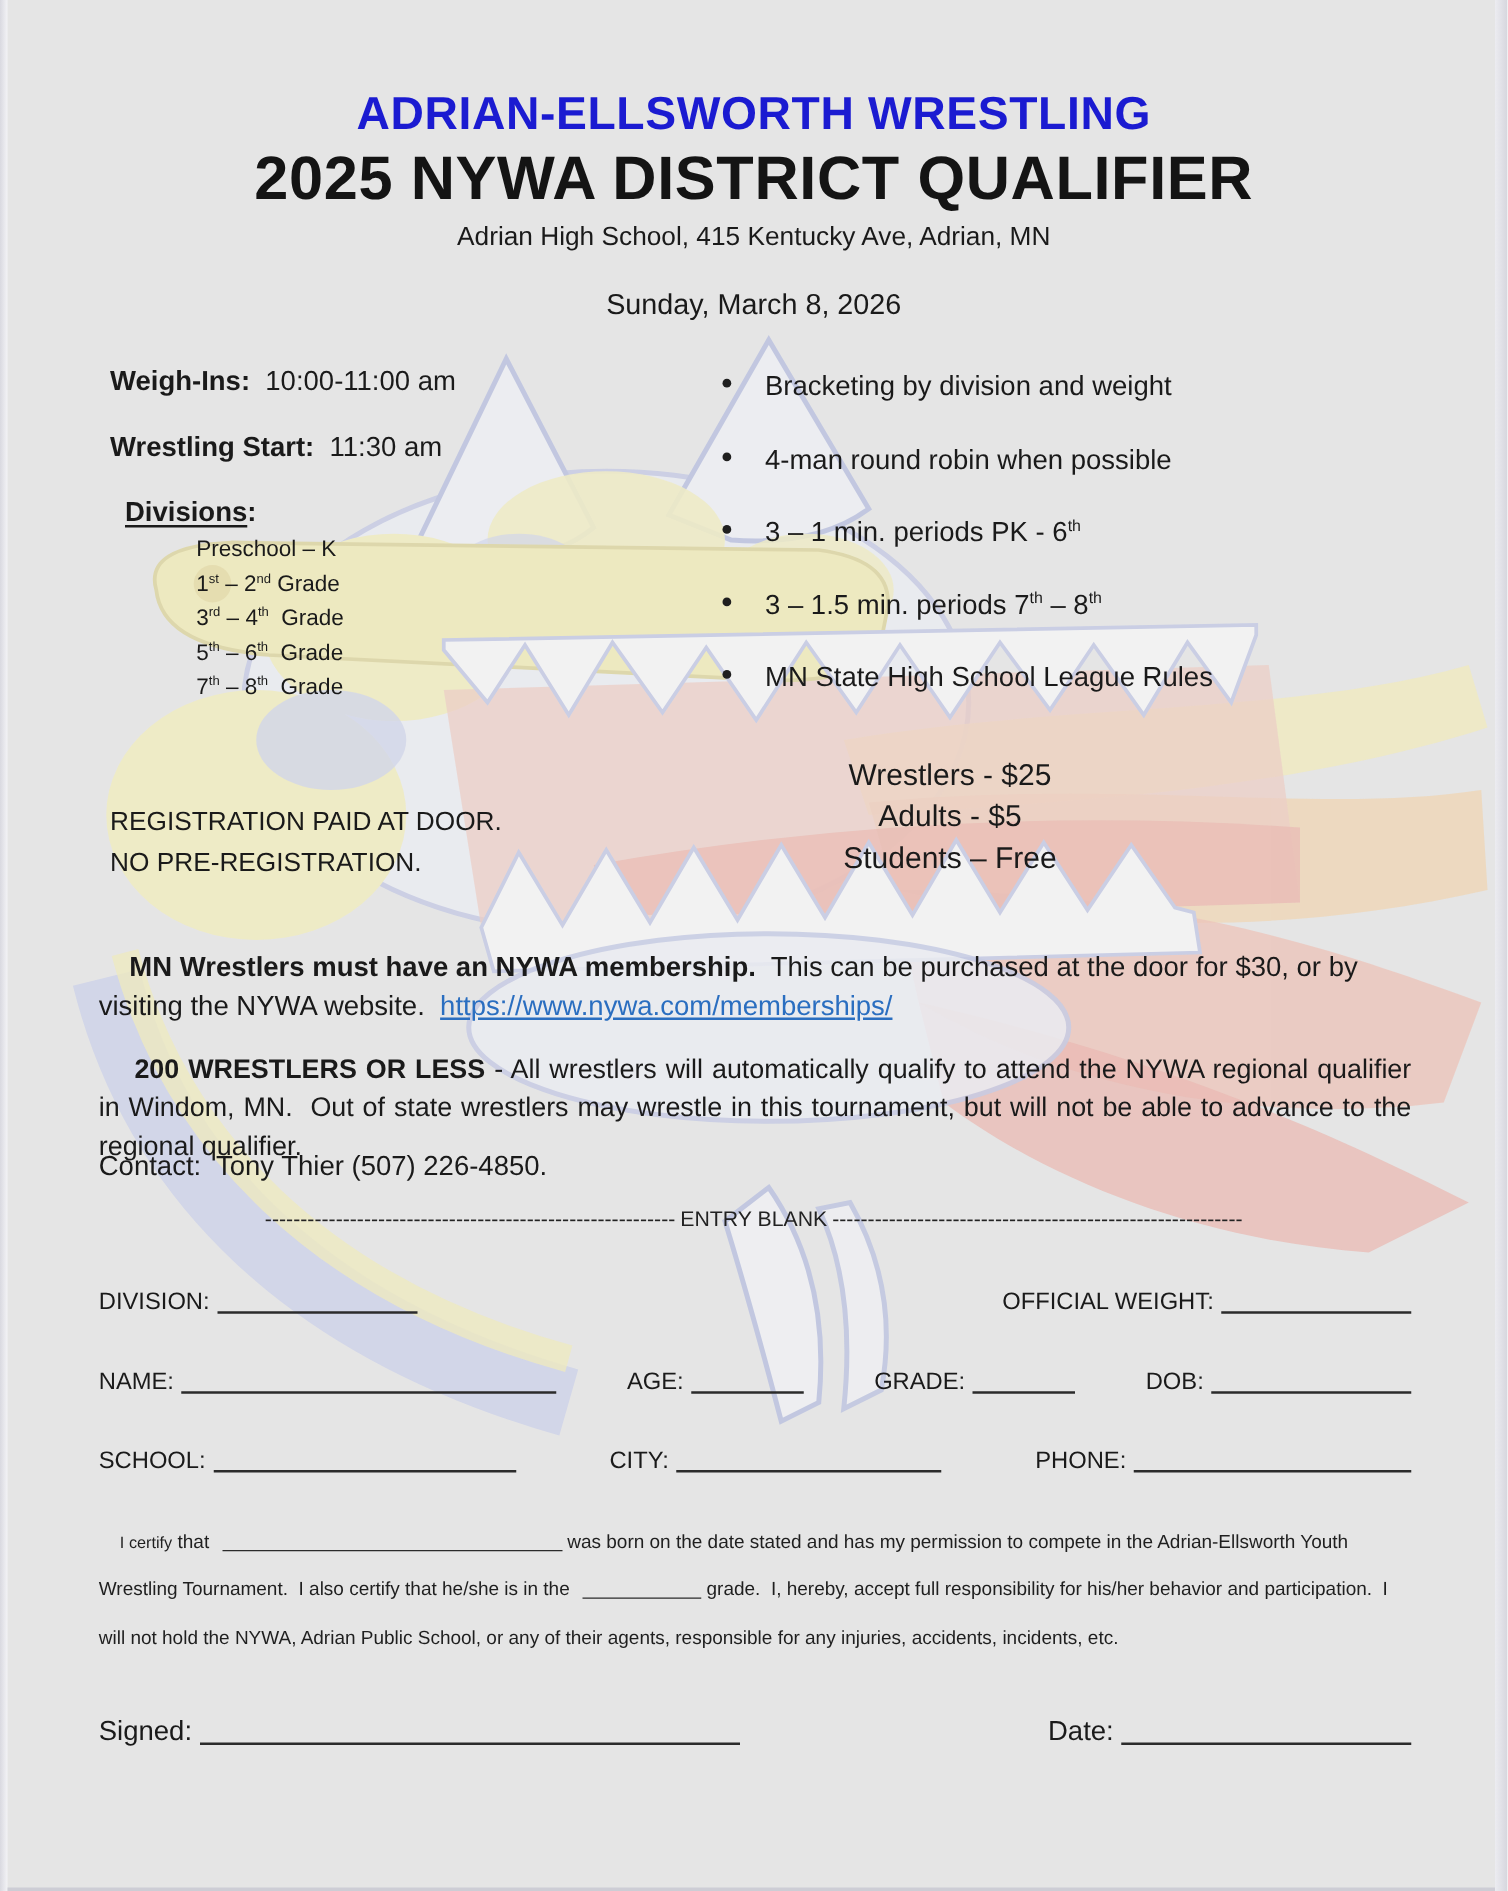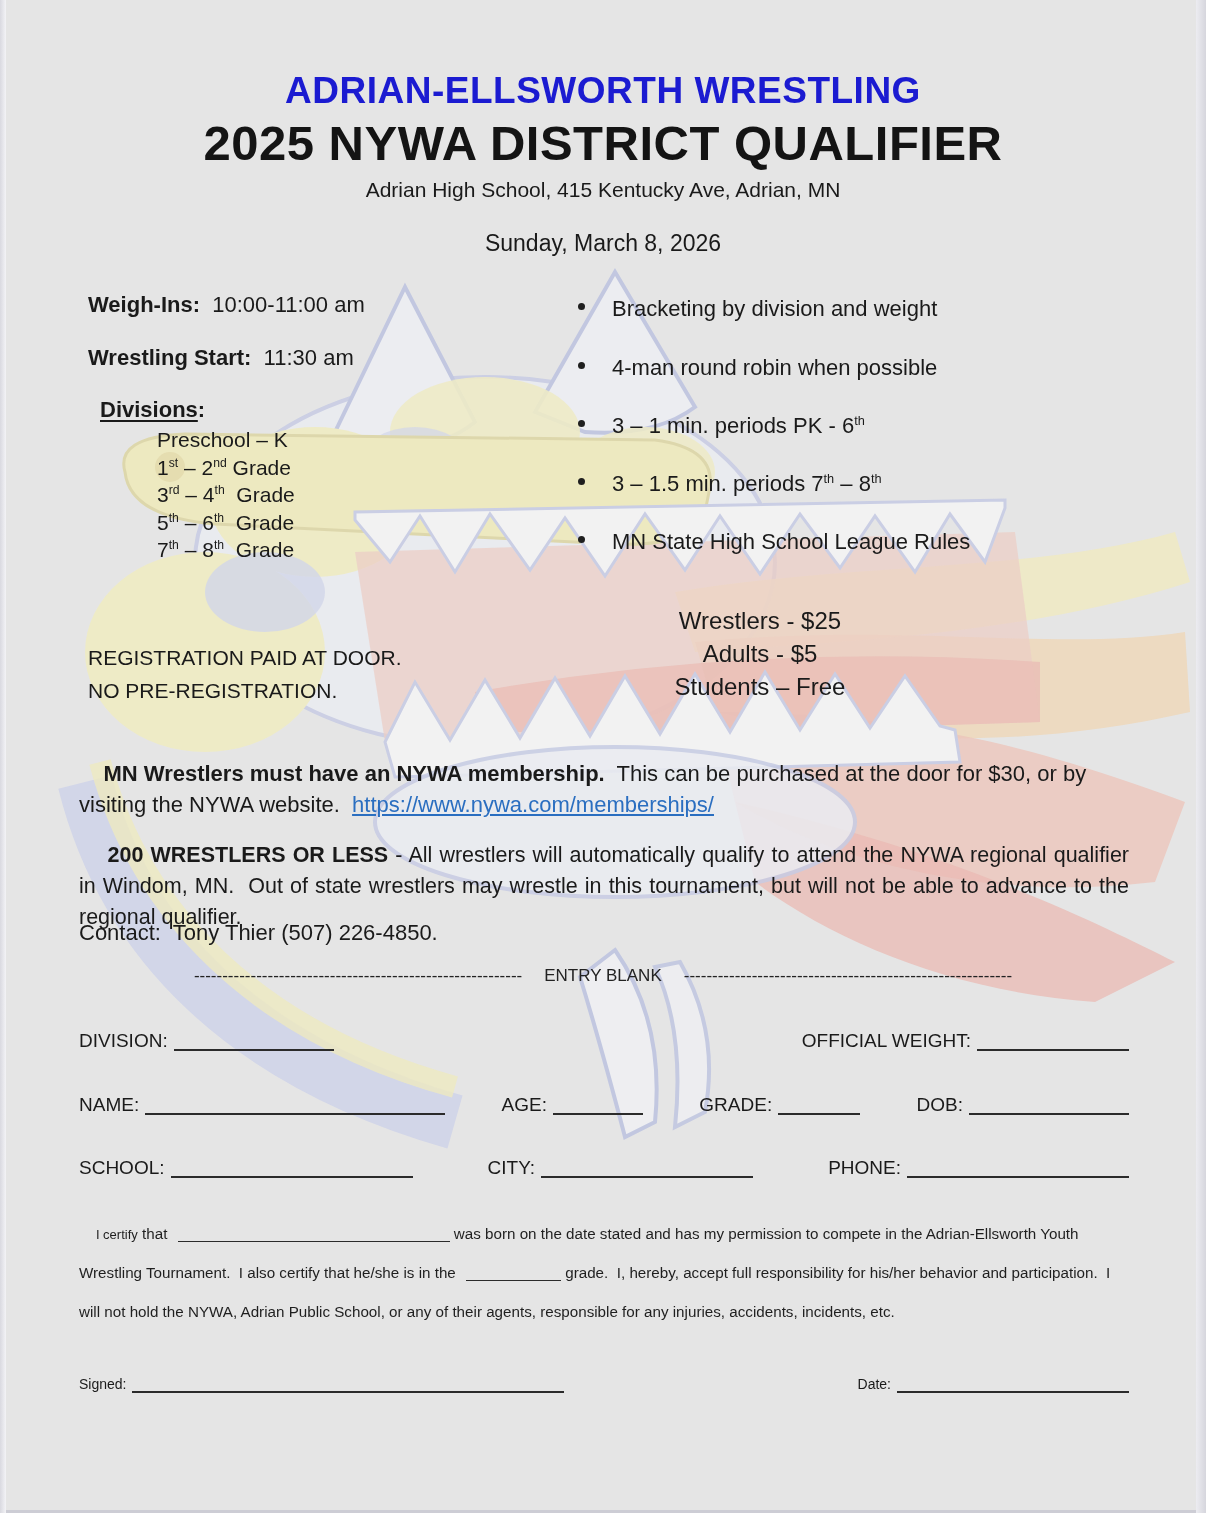--- a/index.html
+++ b/index.html
@@ -21,44 +21,44 @@
   b, .b { font-weight:bold; }
   sup { font-size:.58em; vertical-align:super; line-height:0; }
 
   .club-title  { top:70px;  font-size:37px; font-weight:bold; letter-spacing:.5px; }
   .event-title { top:115px; font-size:49px; font-weight:bold; letter-spacing:.5px; color:#141414; }
   .venue       { top:178px; font-size:21px; font-weight:normal; }
   .event-date  { top:230px; font-size:23px; }
 
   .info-line { font-size:22px; }
   .u { text-decoration:underline; text-decoration-thickness:2px; text-underline-offset:3px; }
-  .div-list { top:426px; left:157px; font-size:21px; line-height:27.6px; }
+  .div-list { top:426px; left:157px; font-size:18px; line-height:27.6px; }
 
   .bullet-item { position:absolute; left:578px; font-size:22px; }
   .dot { position:absolute; left:0; top:7px; width:7px; height:7px; border-radius:50%; background:#1f1f1f; }
   .btxt { display:inline-block; margin-left:34px; white-space:pre-wrap; }
 
   .fees { top:604px; left:560px; width:400px; text-align:center; font-size:24px; line-height:33px; }
   .reg  { top:642px; left:88px;  font-size:21px; line-height:32.5px; }
 
   .para { left:79px; width:1050px; font-size:22px; line-height:31px; white-space:pre-wrap; }
   .para.justify { text-align:justify; font-size:21.5px; }
   .link { text-decoration:underline; cursor:pointer; }
 
   .divider { top:966px; font-size:17px; color:#222; }
   .divider .dashes { letter-spacing:0; }
-  .divider .dlabel { margin:0 22px; }
+  .divider .dlabel { margin:0 4px; }
 
   .form-row { left:79px; width:1050px; display:flex; justify-content:space-between; font-size:19px; }
   .fgroup { white-space:nowrap; }
   .blank { display:inline-block; border-bottom:2px solid #2b2b2b; height:19px; vertical-align:-4px; margin-left:6px; }
   .cert { top:1176px; font-size:15.2px; line-height:38.7px; color:#1f1f1f; }
   .cert .small { font-size:13px; }
   .cert .blank { border-bottom-width:1.5px; height:14px; vertical-align:-3px; }
-  .sign-row { top:1372px; font-size:14px; }
+  .sign-row { top:1372px; font-size:22px; }
 </style>
 </head>
 <body>
 
 <div class="page">
 
   <svg class="wm" viewBox="0 0 1150 890" aria-hidden="true">
     <g>
       <ellipse cx="430" cy="300" rx="290" ry="185" fill="#eef1fb" stroke="#aeb7e2" stroke-width="4" opacity=".85"></ellipse>
       <path d="M280,170 L350,25 L420,160 Q390,185 340,185 Z" fill="#f2f4fb" stroke="#a6b0dd" stroke-width="4"></path>

